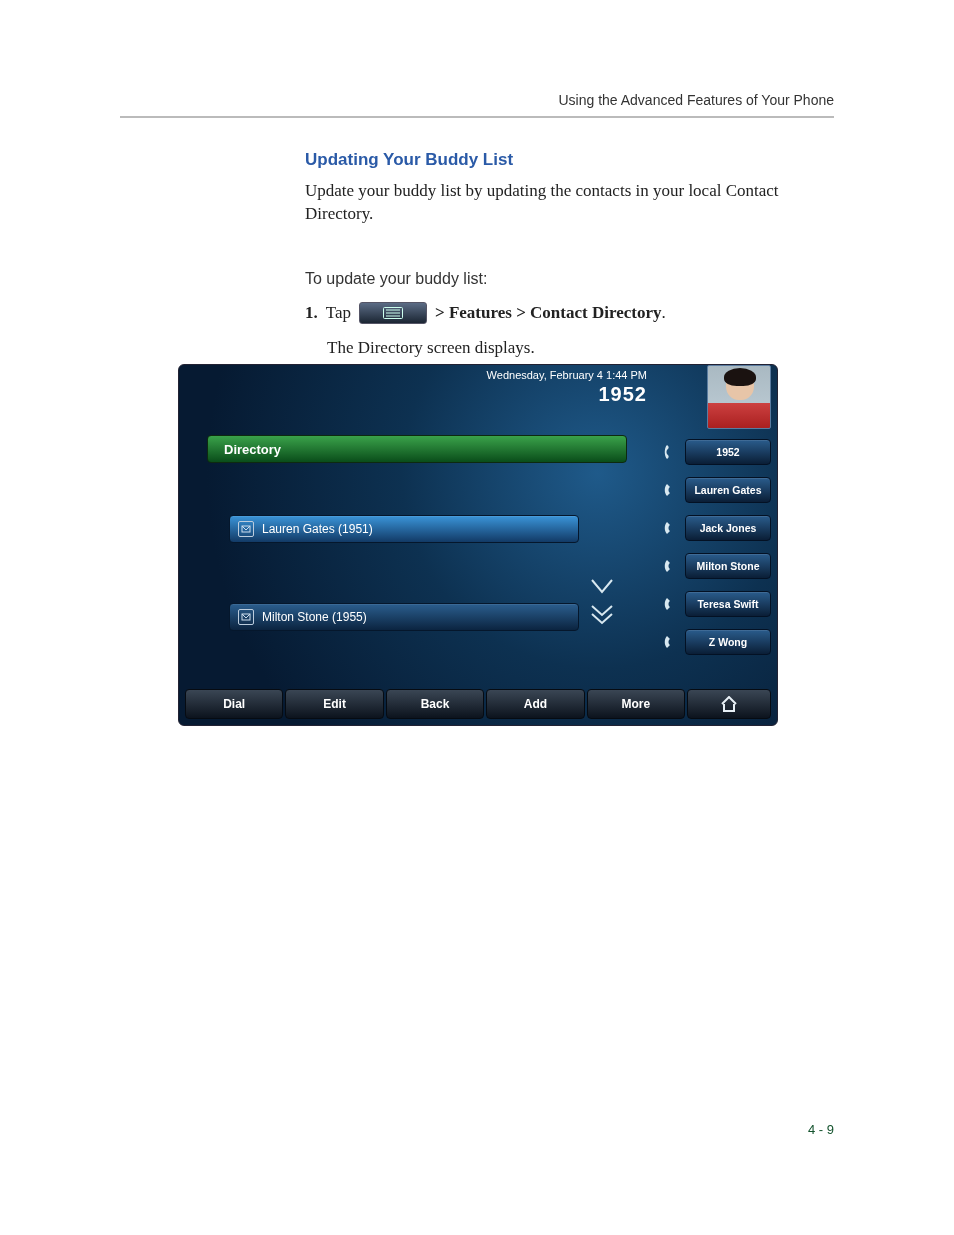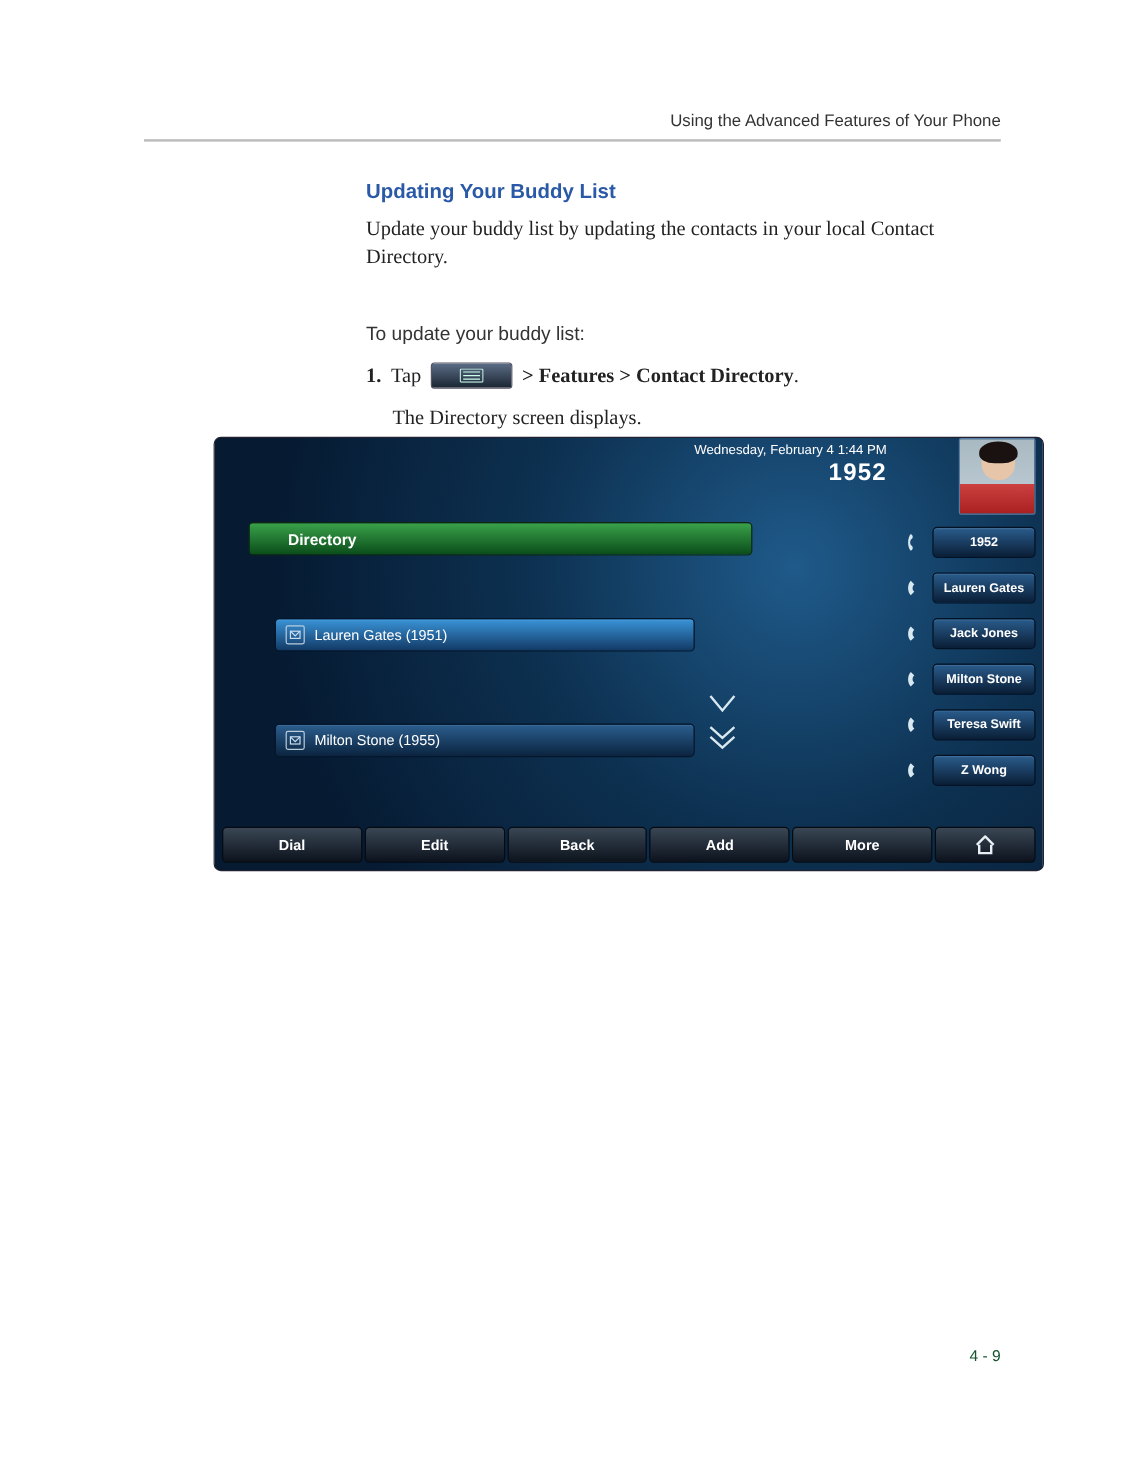--- a/index.html
+++ b/index.html
@@ -80,21 +80,21 @@
     margin-left: 22px;
     margin-top: 6px;
     margin-bottom: 24px;
   }
 
   
   .phone-frame {
     position: absolute;
     top: 364px;
     left: 178px;
-    width: 692px;
+    width: 600px;
     height: 362px;
     border: 1px solid #223;
     border-radius: 6px;
     overflow: hidden;
     background:
       radial-gradient(circle at 70% 30%, #1f5a8a 0%, #0d3151 40%, #061a32 80%);
     font-family: Arial, Helvetica, sans-serif;
     color: #fff;
   }
   .phone-topbar {
@@ -145,21 +145,21 @@
     width: 420px;
     height: 28px;
     border-radius: 4px;
     background: linear-gradient(#3aa24a, #0a4d1a);
     border: 1px solid #0d2a10;
     font-weight: bold;
     font-size: 13px;
     color: #fff;
     display: flex;
     align-items: center;
-    padding-left: 32px;
+    padding-left: 16px;
   }
 
   .dir-item {
     position: absolute;
     left: 50px;
     width: 350px;
     height: 28px;
     border-radius: 4px;
     background: linear-gradient(#2b5e8e, #0b2440);
     border: 1px solid #05172c;

